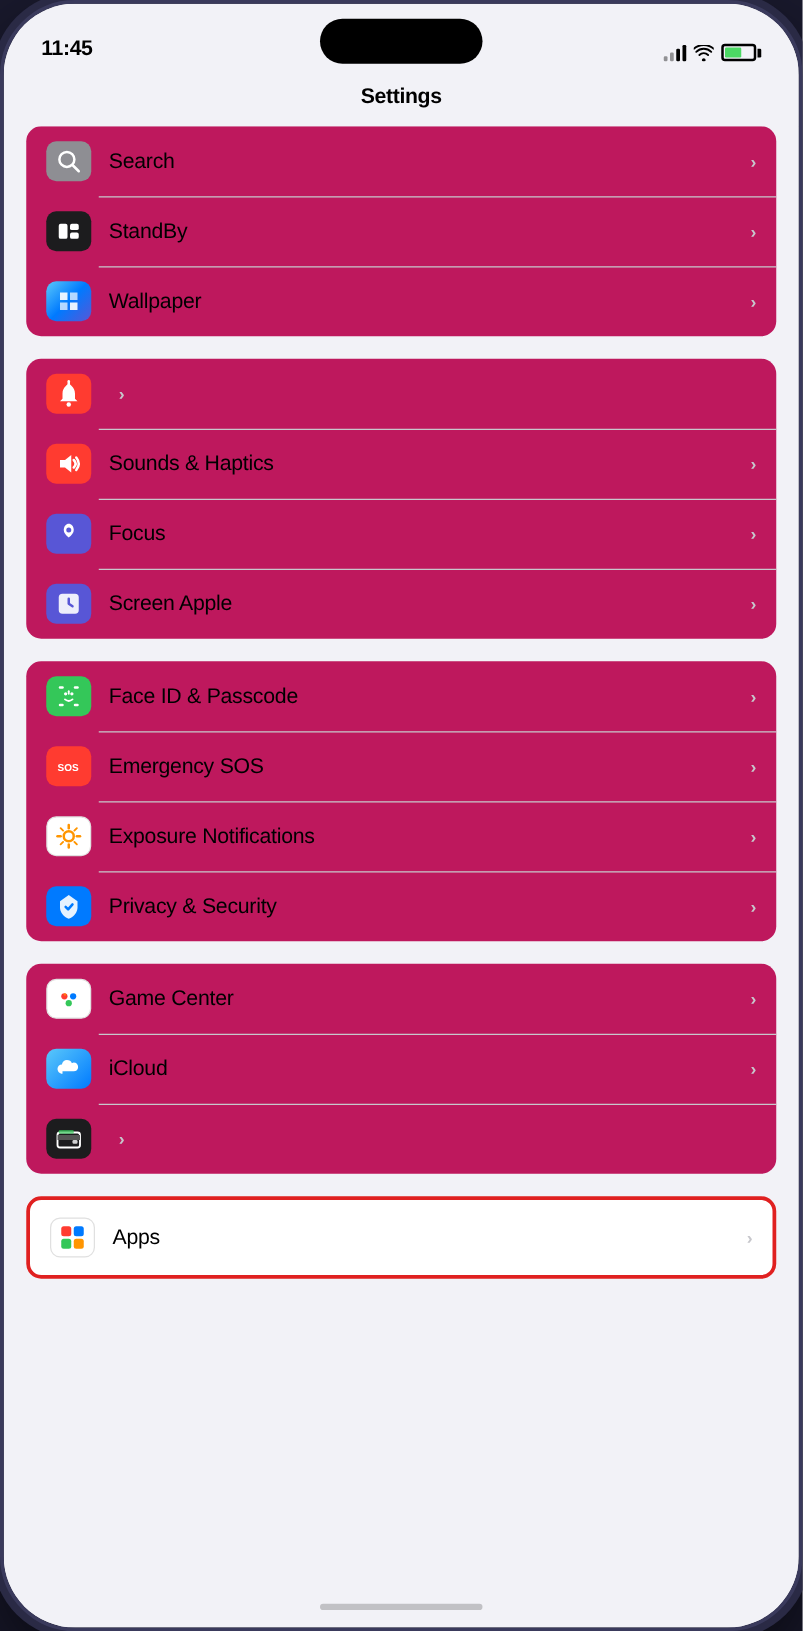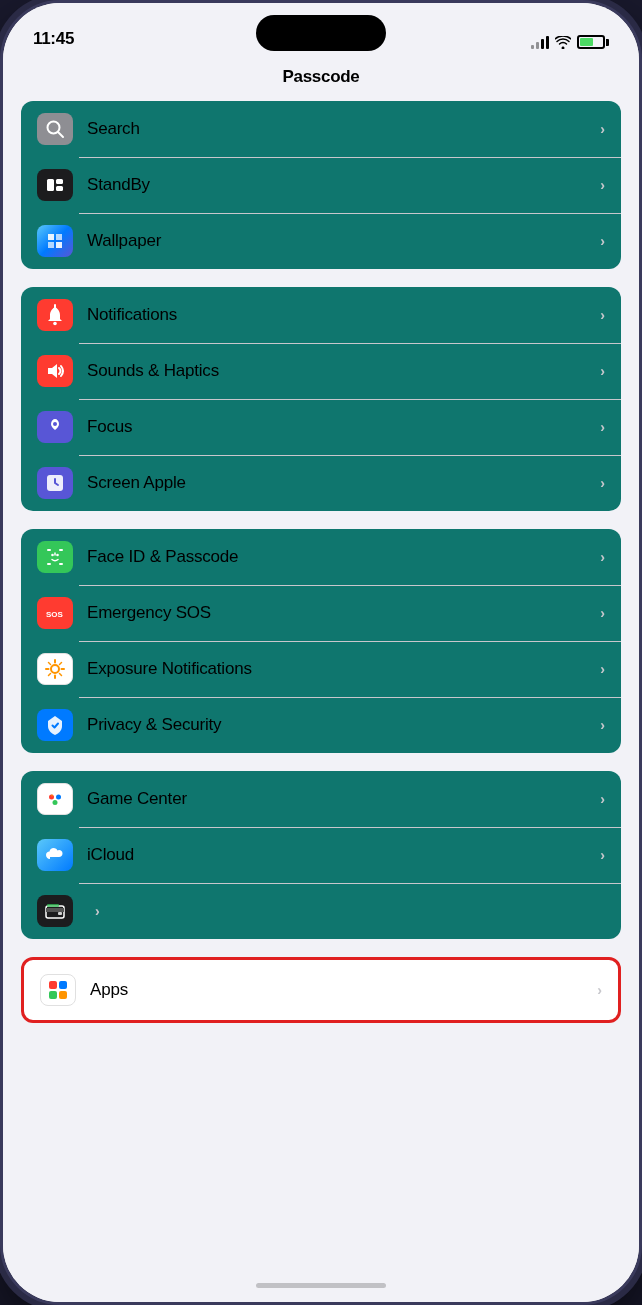--- a/index.html
+++ b/index.html
@@ -172,21 +172,21 @@
       flex: 1;
       overflow-y: auto;
       padding: 0 18px 20px 18px;
       background: #f2f2f7;
     }
 
     .scroll-content::-webkit-scrollbar { display: none; }
 
     
     .settings-group {
-      background: #0f766e;
+      background: #be185d;
       border-radius: 12px;
       margin-bottom: 18px;
       overflow: hidden;
     }
 
     .settings-row {
       display: flex;
       align-items: center;
       padding: 12px 16px;
       position: relative;
@@ -309,21 +309,21 @@
         <div class="battery-icon">
           <div class="battery-body">
             <div class="battery-fill" style="width: 60%;"></div>
           </div>
           <div class="battery-tip"></div>
         </div>
       </div>
     </div>
 
     <div class="nav-header">
-      <span class="nav-title">Passcode</span>
+      <span class="nav-title">Settings</span>
     </div>
 
     <div class="scroll-content">
 
       <div class="settings-group">
 
         <div class="settings-row">
           <div class="icon-wrap bg-gray">
             <svg viewBox="0 0 22 22" fill="none">
               <circle cx="9.5" cy="9.5" r="6" stroke="white" stroke-width="2"></circle>
@@ -363,21 +363,20 @@
       <div class="settings-group">
 
         <div class="settings-row">
           <div class="icon-wrap bg-red">
             <svg viewBox="0 0 22 22" fill="none">
               <path d="M11 3 C11 3 6 5.5 6 11 L6 15 L4 17 L18 17 L16 15 L16 11 C16 5.5 11 3 11 3Z" fill="white"></path>
               <circle cx="11" cy="19.5" r="1.8" fill="white"></circle>
               <line x1="11" y1="1" x2="11" y2="3.5" stroke="white" stroke-width="2" stroke-linecap="round"></line>
             </svg>
           </div>
-          <span class="row-label">Notifications</span>
           <span class="chevron">›</span>
         </div>
 
         <div class="settings-row">
           <div class="icon-wrap" style="background: #ff3b30;">
             <svg viewBox="0 0 22 22" fill="none">
               <polygon points="4,8 4,14 8,14 13,18 13,4 8,8" fill="white"></polygon>
               <path d="M15 8 Q18 11 15 14" stroke="white" stroke-width="2" fill="none" stroke-linecap="round"></path>
               <path d="M17 6 Q21 11 17 16" stroke="white" stroke-width="2" fill="none" stroke-linecap="round"></path>
             </svg>

